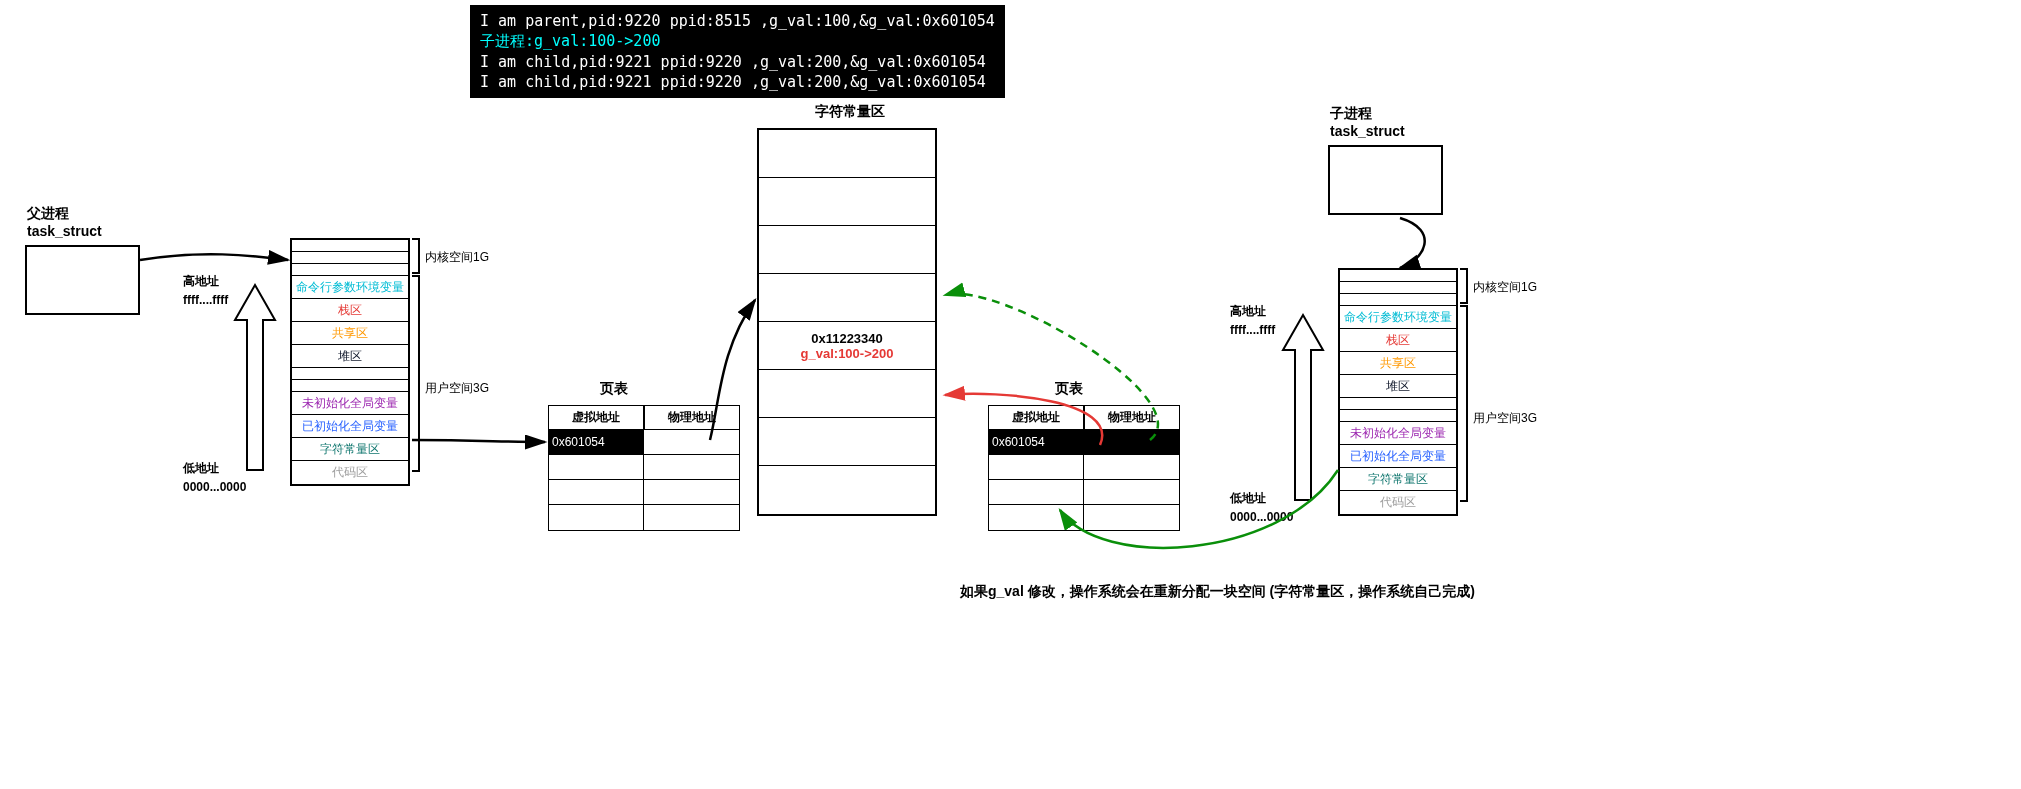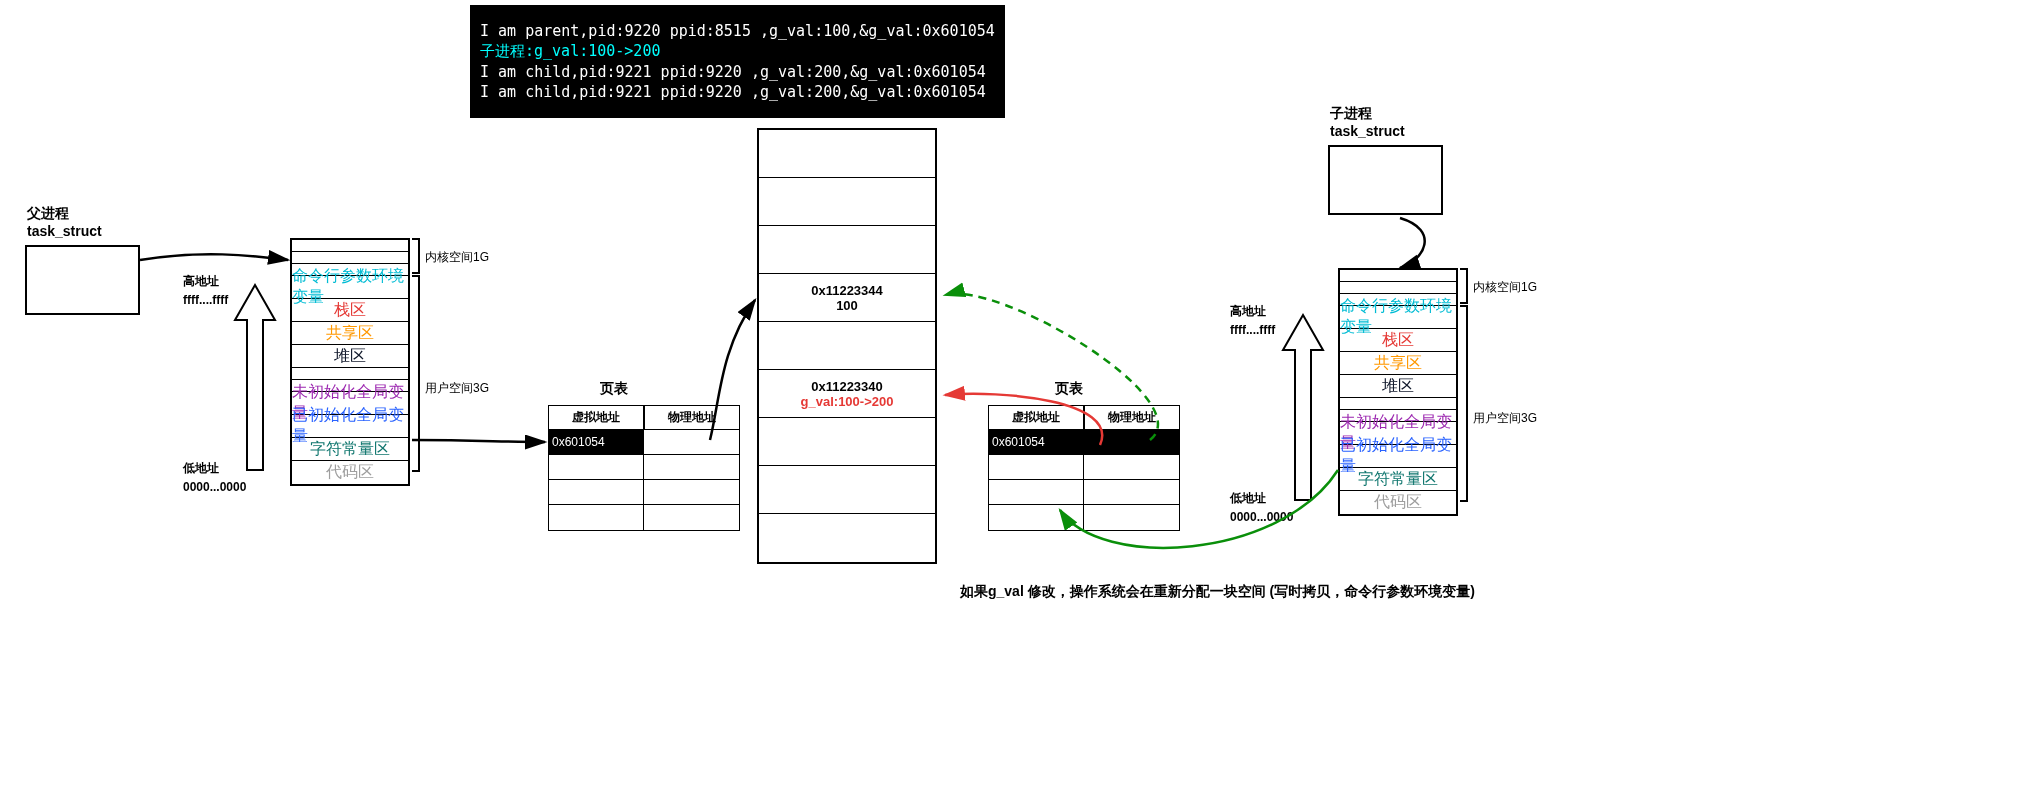--- a/index.html
+++ b/index.html
@@ -1,22 +1,22 @@
 <!DOCTYPE html>
 <html><head>
 <meta charset="utf-8">
 <style>
 *{box-sizing:border-box;margin:0;padding:0}
 body{font-family:"Microsoft YaHei",Arial,sans-serif;font-size:13px;width:2021px;height:789px;position:relative;background:#fff}
-.terminal{position:absolute;top:5px;left:470px;background:#000;color:#fff;font-family:Consolas,monospace;font-size:15px;padding:16px 10px;line-height:1.35;white-space:pre}
+.terminal{position:absolute;top:5px;left:470px;background:#000;color:#fff;font-family:Consolas,monospace;font-size:15px;padding:6px 10px;line-height:1.35;white-space:pre}
 .term-cyan{color:#00ffff}
 .label{position:absolute;font-weight:bold;font-size:14px}
 .box{position:absolute;border:2px solid #000}
 .mem-table{position:absolute;border:2px solid #000}
-.mem-table .row{border-bottom:1px solid #000;height:23px;display:flex;align-items:center;justify-content:center;font-size:16px}
+.mem-table .row{border-bottom:1px solid #000;height:23px;display:flex;align-items:center;justify-content:center;font-size:12px}
 .mem-table .row:last-child{border-bottom:none}
 .row.small{height:12px}
 .c-cyan{color:#00bcd4}
 .c-red{color:#e53935}
 .c-orange{color:#ff9800}
 .c-green{color:#0f172a}
 .c-purple{color:#9c27b0}
 .c-blue{color:#2962ff}
 .c-brown{color:#0f766e}
 .c-gray{color:#9e9e9e}
@@ -108,24 +108,20 @@
         <div></div>
       </div>
   </div>
 </div>
 
 <div class="label" style="top:103px;left:815px">字符常量区</div>
 <div class="phys-mem" style="top:128px;left:757px;width:180px">
   <div class="cell"></div>
   <div class="cell"></div>
   <div class="cell"></div>
-  <div class="cell">
-    <div>0x11223344</div>
-    <div>100</div>
-  </div>
   <div class="cell"></div>
   <div class="cell">
     <div>0x11223340</div>
     <div style="color:#e53935">g_val:100-&gt;200</div>
   </div>
   <div class="cell"></div>
   <div class="cell"></div>
   <div class="cell"></div>
 </div>
 
@@ -184,21 +180,21 @@
   <div class="row c-blue">已初始化全局变量</div>
   <div class="row c-brown">字符常量区</div>
   <div class="row c-gray">代码区</div>
 </div>
 <div class="bracket" style="top:268px;left:1462px;height:36px"></div>
 <div class="anno" style="top:279px;left:1473px">内核空间1G</div>
 <div class="bracket" style="top:305px;left:1462px;height:197px"></div>
 <div class="anno" style="top:410px;left:1473px">用户空间3G</div>
 
 <div class="note" style="top:583px;left:960px">
-  <div>如果g_val 修改，操作系统会在重新分配一块空间 (写时拷贝，命令行参数环境变量)</div>
+  <div>如果g_val 修改，操作系统会在重新分配一块空间 (字符常量区，操作系统自己完成)</div>
 </div>
 
 <svg class="overlay">
   <defs>
     <marker id="ah-black" markerWidth="10" markerHeight="10" refX="8" refY="3" orient="auto">
       <path d="M0,0 L9,3 L0,6 Z" fill="#000"></path>
     </marker>
     <marker id="ah-green" markerWidth="10" markerHeight="10" refX="8" refY="3" orient="auto">
       <path d="M0,0 L9,3 L0,6 Z" fill="#0a8f0a"></path>
     </marker>

